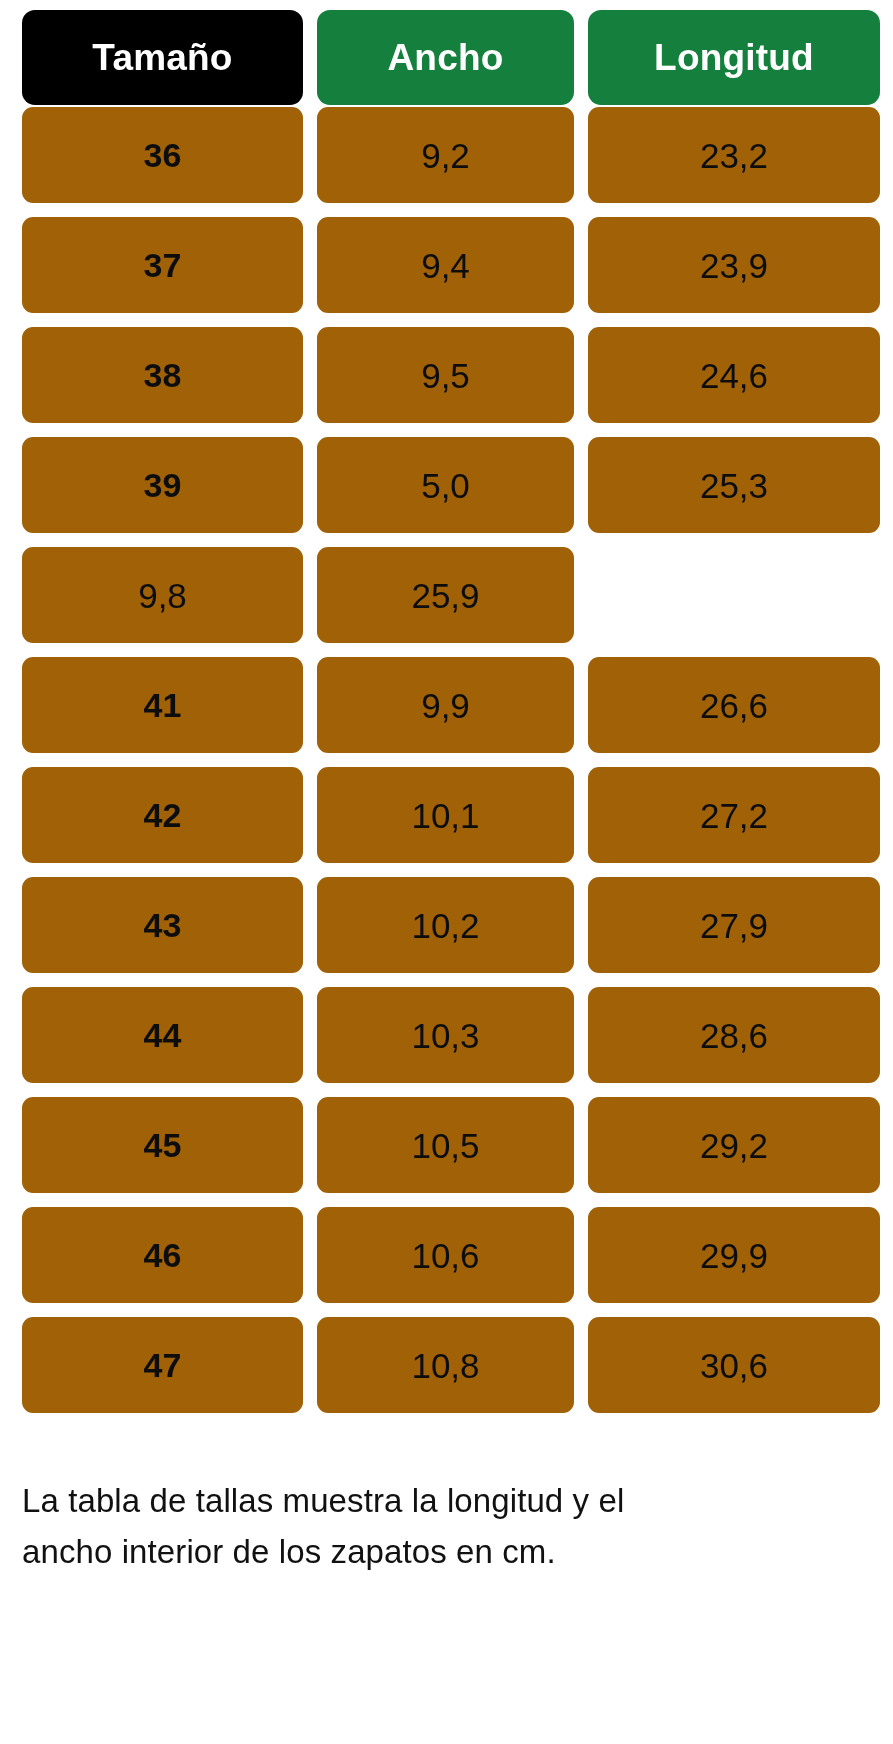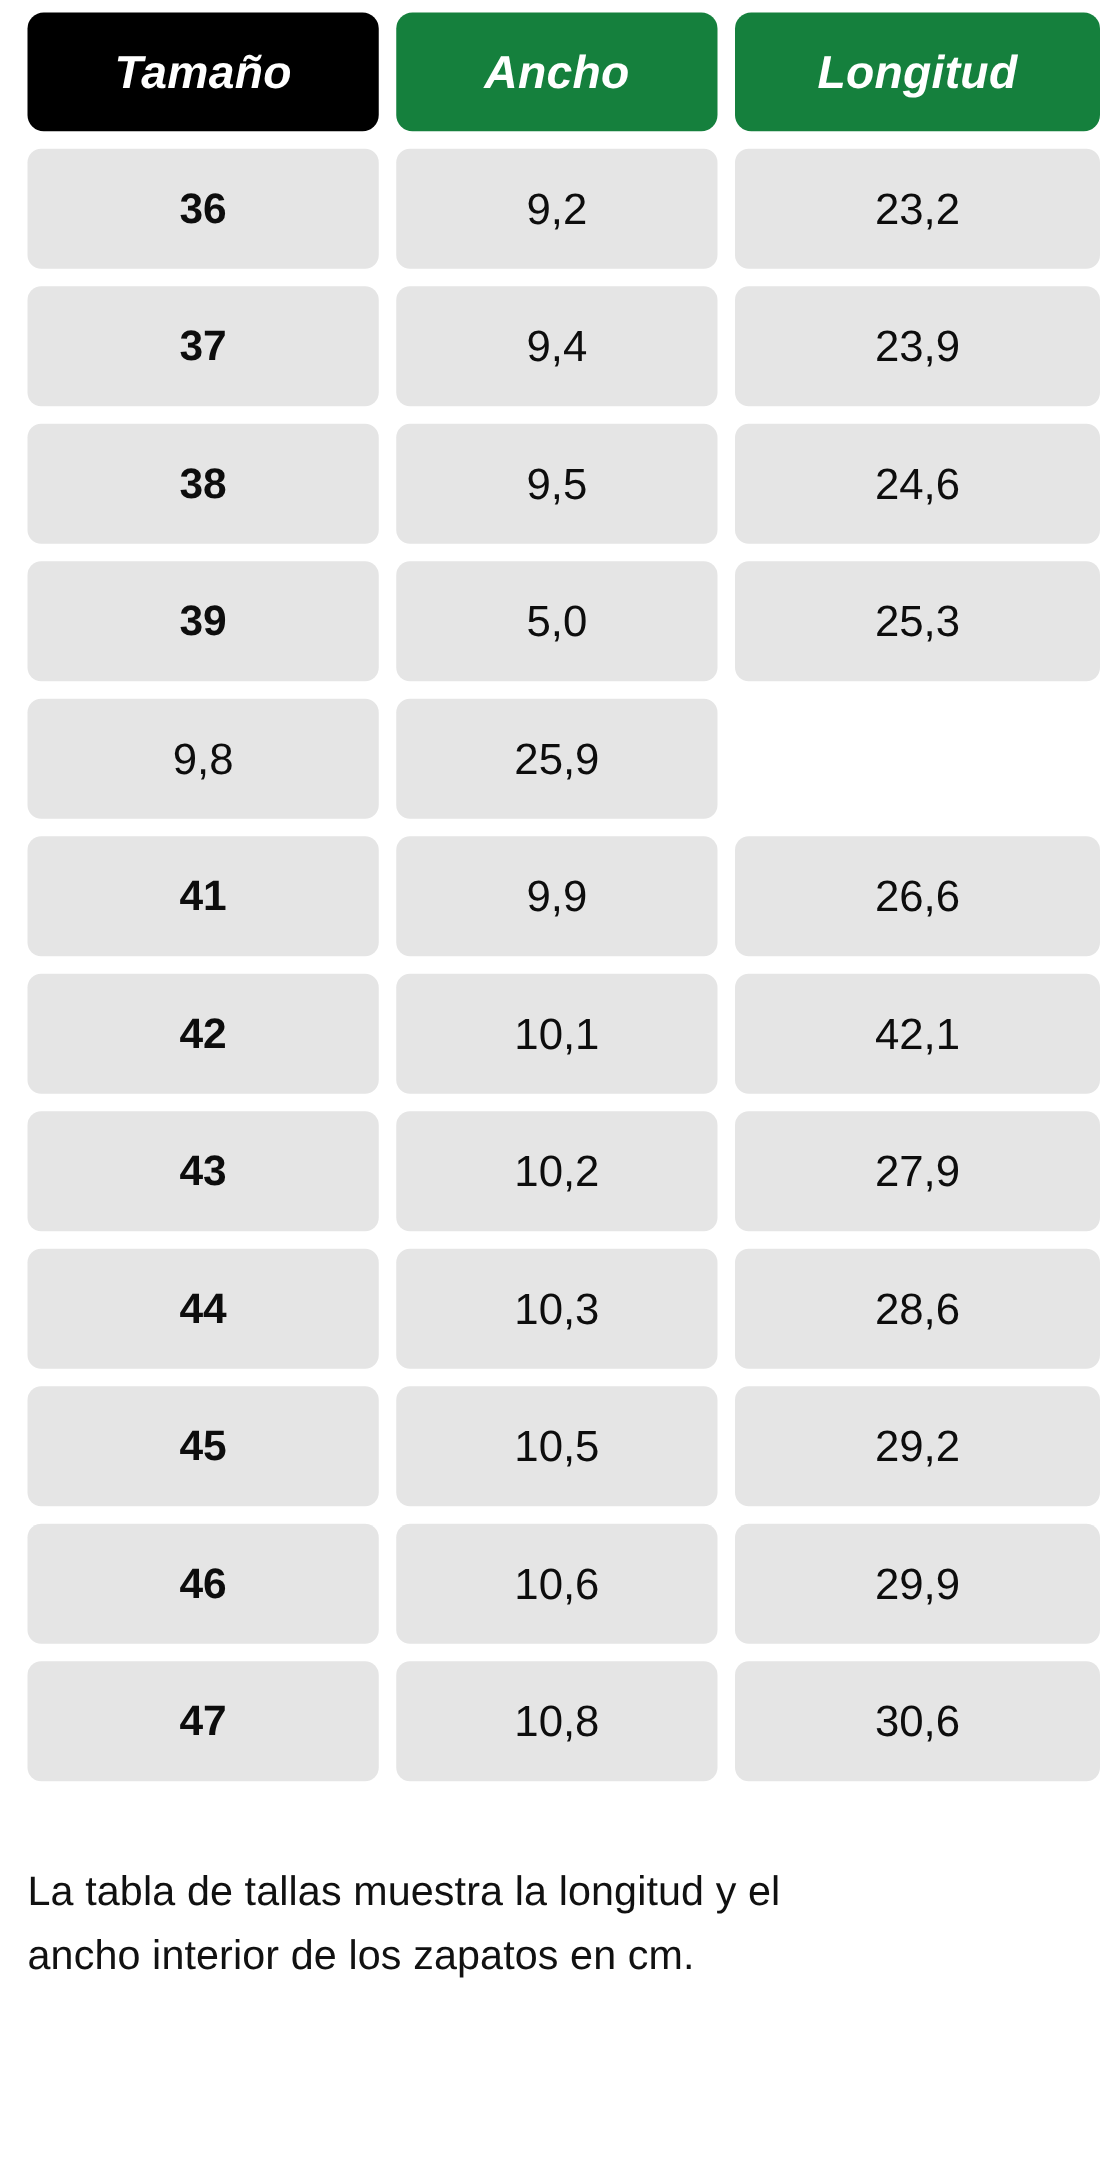--- a/index.html
+++ b/index.html
@@ -27,22 +27,21 @@
   
   .row {
     display: grid;
     grid-template-columns: 281px 257px 292px;
     column-gap: 14px;
     width: 858px;
   }
 
   
   .header-row {
-    margin-bottom: 14px;
-    font-style: italic;
+    margin-bottom: 2px;
   }
   .header-cell {
     height: 95px;
     border-radius: 13px;
     display: flex;
     align-items: center;
     justify-content: center;
     color: #ffffff;
     font-size: 37px;
     font-weight: 700;
@@ -55,21 +54,21 @@
 
   
   .body-rows {
     display: flex;
     flex-direction: column;
     row-gap: 14px;
   }
   .data-cell {
     height: 96px;
     border-radius: 11px;
-    background: #e5e5e5;
+    background: #a16207;
     display: flex;
     align-items: center;
     justify-content: center;
     color: #0d0d0d;
     font-size: 35px;
     line-height: 1;
     font-weight: 400;
   }
   .data-cell.cell-size {
     font-weight: 700;
@@ -130,21 +129,21 @@
         <div class="data-cell">25,9</div>
       </div>
       <div class="row">
         <div class="data-cell cell-size">41</div>
         <div class="data-cell">9,9</div>
         <div class="data-cell">26,6</div>
       </div>
       <div class="row">
         <div class="data-cell cell-size">42</div>
         <div class="data-cell">10,1</div>
-        <div class="data-cell">42,1</div>
+        <div class="data-cell">27,2</div>
       </div>
       <div class="row">
         <div class="data-cell cell-size">43</div>
         <div class="data-cell">10,2</div>
         <div class="data-cell">27,9</div>
       </div>
       <div class="row">
         <div class="data-cell cell-size">44</div>
         <div class="data-cell">10,3</div>
         <div class="data-cell">28,6</div>

